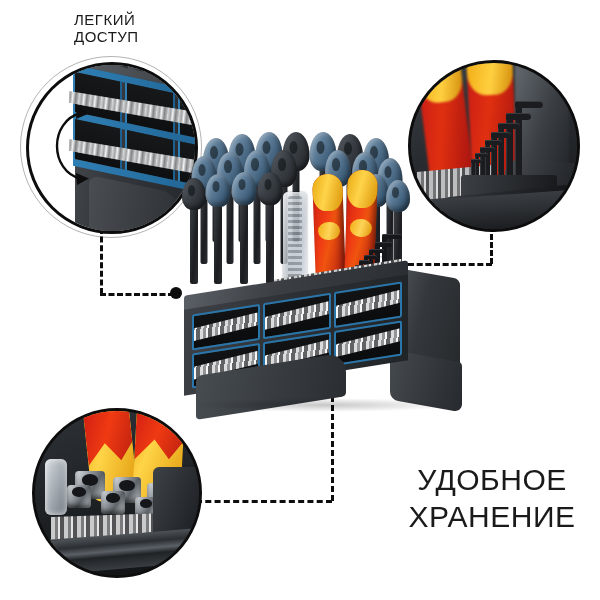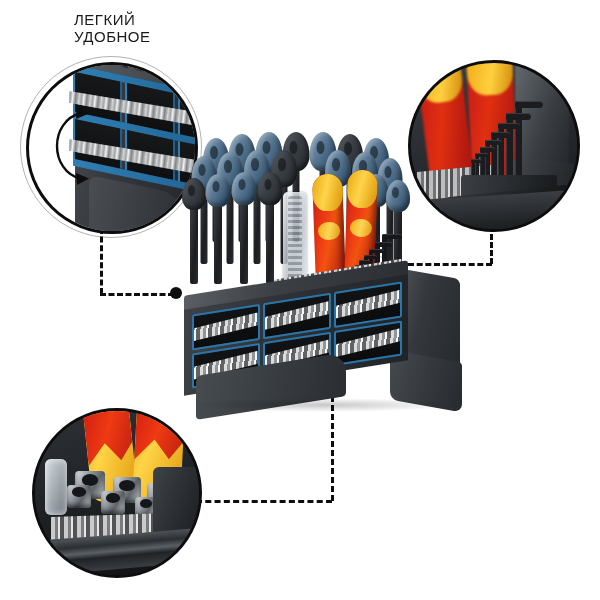--- a/index.html
+++ b/index.html
@@ -343,22 +343,24 @@
   }
 
   svg{display:block;}
 </style>
 </head>
 <body>
 
 <div class="stage">
 
   <div class="label" id="label-easy-access">ЛЕГКИЙ
-УДОБНОЕ</div>
-
+ДОСТУП</div>
+
+  <div class="label" id="label-convenient-storage">УДОБНОЕ
+ХРАНЕНИЕ</div>
 
   <div>
     <div class="dash-v" style="left:100px;top:228px;height:66px;"></div>
     <div class="dash-h" style="left:100px;top:293px;width:74px;"></div>
     <div class="node-dot dark" style="left:176px;top:293px;"></div>
   </div>
 
   <div>
     <div class="dash-v" style="left:490px;top:226px;height:38px;"></div>
     <div class="dash-h" style="left:382px;top:263px;width:110px;"></div>

